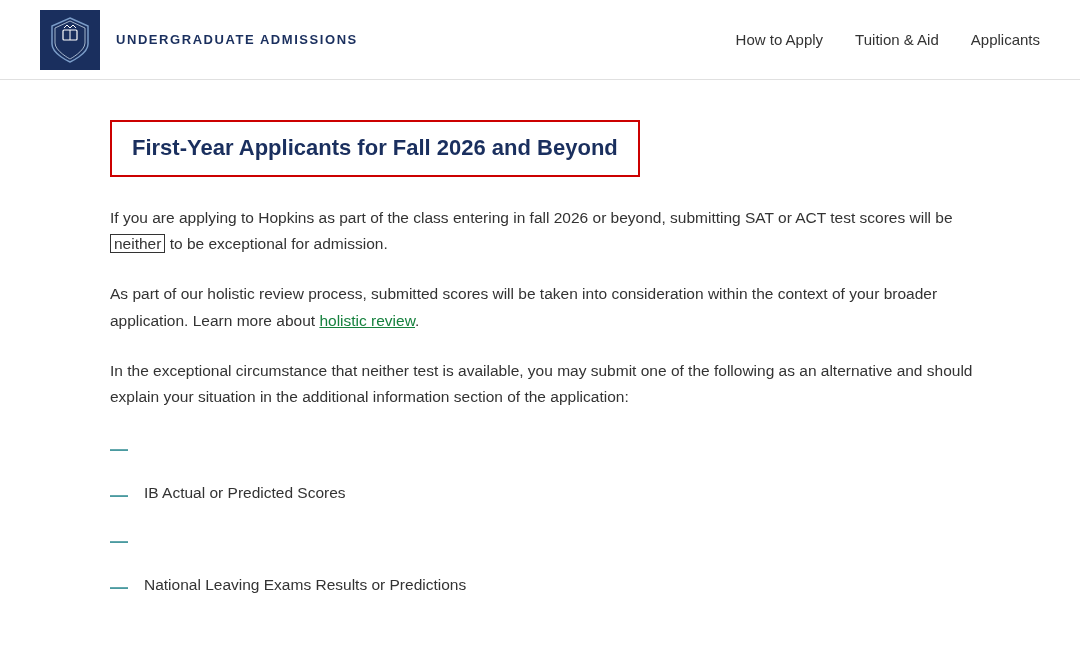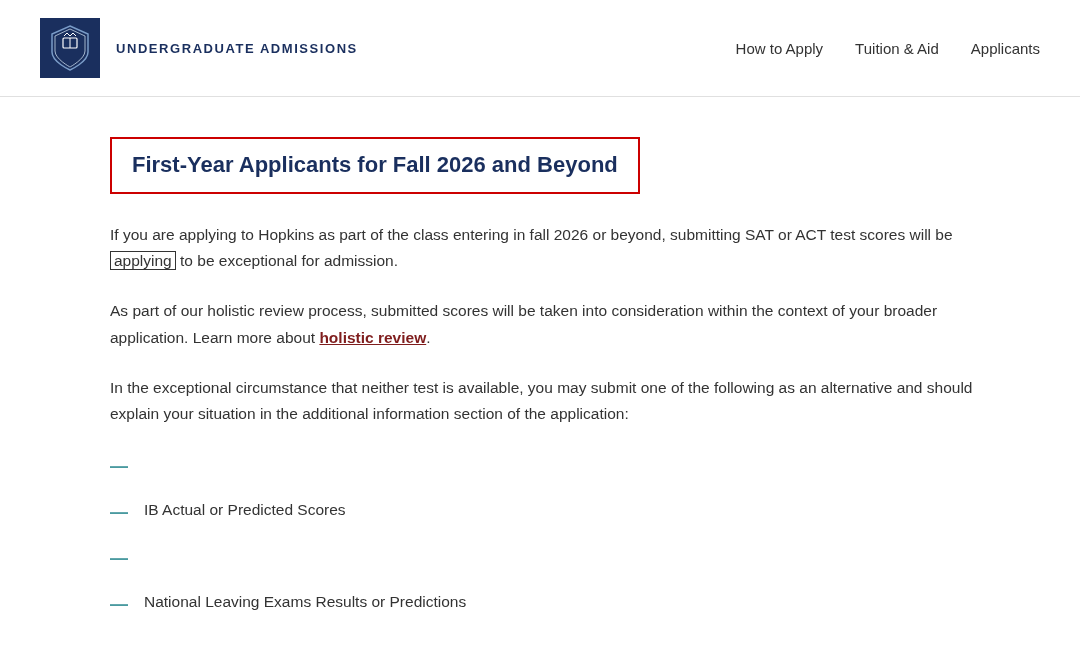--- a/index.html
+++ b/index.html
@@ -16,21 +16,21 @@
       min-height: 665px;
       overflow-x: hidden;
     }
 
     
     .header {
       display: flex;
       align-items: center;
       justify-content: space-between;
       padding: 0 40px;
-      height: 97px;
+      height: 80px;
       border-bottom: 1px solid #e0e0e0;
       background: #ffffff;
     }
 
     .header-left {
       display: flex;
       align-items: center;
       gap: 16px;
     }
 
@@ -104,24 +104,23 @@
       max-width: 870px;
     }
 
     .required-word {
       border: 1px solid #333333;
       padding: 0 3px;
       display: inline;
     }
 
     .link-teal {
-      color: #7f1d1d;
+      color: #15803d;
       text-decoration: underline;
       cursor: pointer;
-      font-weight: bold;
     }
 
     
     .list-container {
       margin-top: 8px;
       max-width: 870px;
     }
 
     .list-item {
       display: flex;
@@ -175,21 +174,21 @@
 
 <main class="main-content">
 
   
   <div class="heading-box">
     <h1>First-Year Applicants for Fall 2026 and Beyond</h1>
   </div>
 
   
   <p class="body-text">
-    <span>If you are applying to Hopkins as part of the class entering in fall 2026 or beyond, submitting SAT or ACT test scores will be </span><span class="required-word">applying</span><span> to be exceptional for admission.</span>
+    <span>If you are applying to Hopkins as part of the class entering in fall 2026 or beyond, submitting SAT or ACT test scores will be </span><span class="required-word">neither</span><span> to be exceptional for admission.</span>
   </p>
 
   
   <p class="body-text">
     <span>As part of our holistic review process, submitted scores will be taken into consideration within the context of your broader application. Learn more about </span><a class="link-teal">holistic review</a><span>.</span>
   </p>
 
   
   <p class="body-text">In the exceptional circumstance that neither test is available, you may submit one of the following as an alternative and should explain your situation in the additional information section of the application:</p>
 

